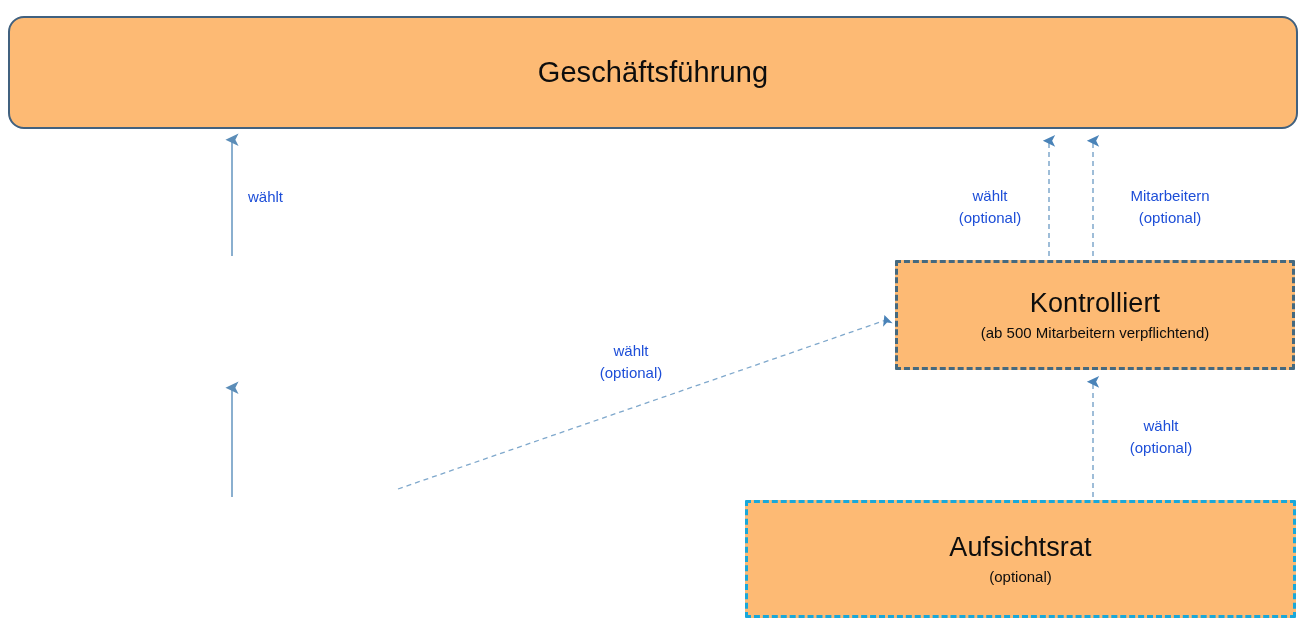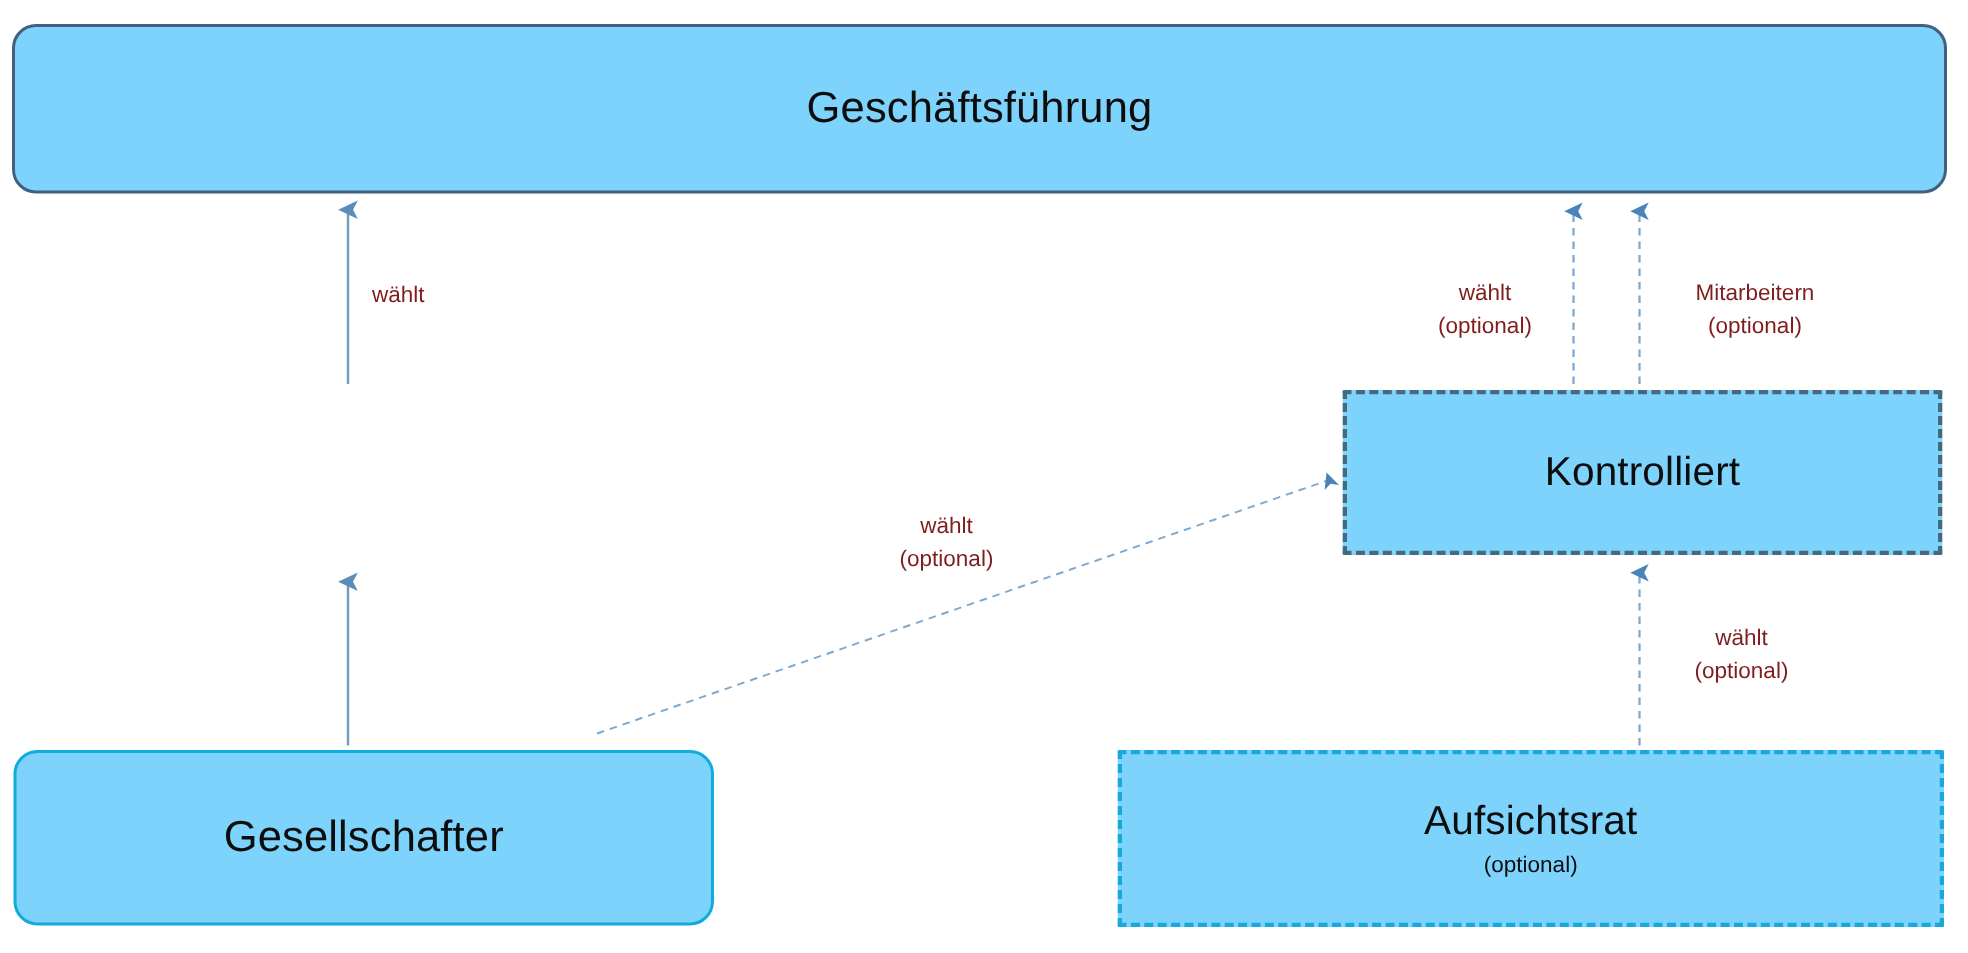--- a/index.html
+++ b/index.html
@@ -29,21 +29,21 @@
     pointer-events: none;
   }
   
   .node {
     position: absolute;
     box-sizing: border-box;
     display: flex;
     flex-direction: column;
     align-items: center;
     justify-content: center;
-    background: #7dd3fc;
+    background: #fdba74;
     text-align: center;
   }
   .node-title {
     font-size: 29px;
     font-weight: 400;
     line-height: 1.15;
     color: #0d0d0d;
     letter-spacing: 0.1px;
     white-space: nowrap;
   }
@@ -96,21 +96,21 @@
     height: 118px;
     border: 3px dashed #19a8da;
     border-radius: 1px;
   }
   #node-arbeitnehmer .node-title { font-size: 27px; }
   
   .edge-label {
     position: absolute;
     font-size: 15px;
     line-height: 1.45;
-    color: #7f1d1d;
+    color: #1d4ed8;
     text-align: center;
     white-space: nowrap;
   }
   #label-gv-gf      { left: 248px; top: 186px; }
   #label-ar-gf      { left: 930px; top: 185px; width: 120px; }
   #label-ar-kontrol { left: 1110px; top: 185px; width: 120px; }
   #label-gs-ar      { left: 570px; top: 340px; width: 122px; }
   #label-an-ar      { left: 1100px; top: 415px; width: 122px; }
 </style>
 </head>
@@ -142,26 +142,24 @@
     <line x1="1093" y1="497" x2="1093" y2="382" stroke="#7FA8CC" stroke-width="1.5" stroke-dasharray="5,4" marker-end="url(#ah-dash)"></line>
 
     <line x1="398" y1="489" x2="886" y2="320" stroke="#7FA8CC" stroke-width="1.3" stroke-dasharray="5,4" marker-end="url(#ah-diag)"></line>
   </svg>
 
   <div class="node" id="node-geschaeftsfuehrung">
     <div class="node-title">Geschäftsführung</div>
   </div>
 
 
-  <div class="node" id="node-gesellschafter">
-    <div class="node-title">Gesellschafter</div>
-  </div>
 
   <div class="node" id="node-aufsichtsrat">
     <div class="node-title">Kontrolliert</div>
+    <div class="node-sub">(ab 500 Mitarbeitern verpflichtend)</div>
   </div>
 
   <div class="node" id="node-arbeitnehmer">
     <div class="node-title">Aufsichtsrat</div>
     <div class="node-sub">(optional)</div>
   </div>
 
   <div class="edge-label" id="label-gv-gf">
     <div>wählt</div>
   </div>

